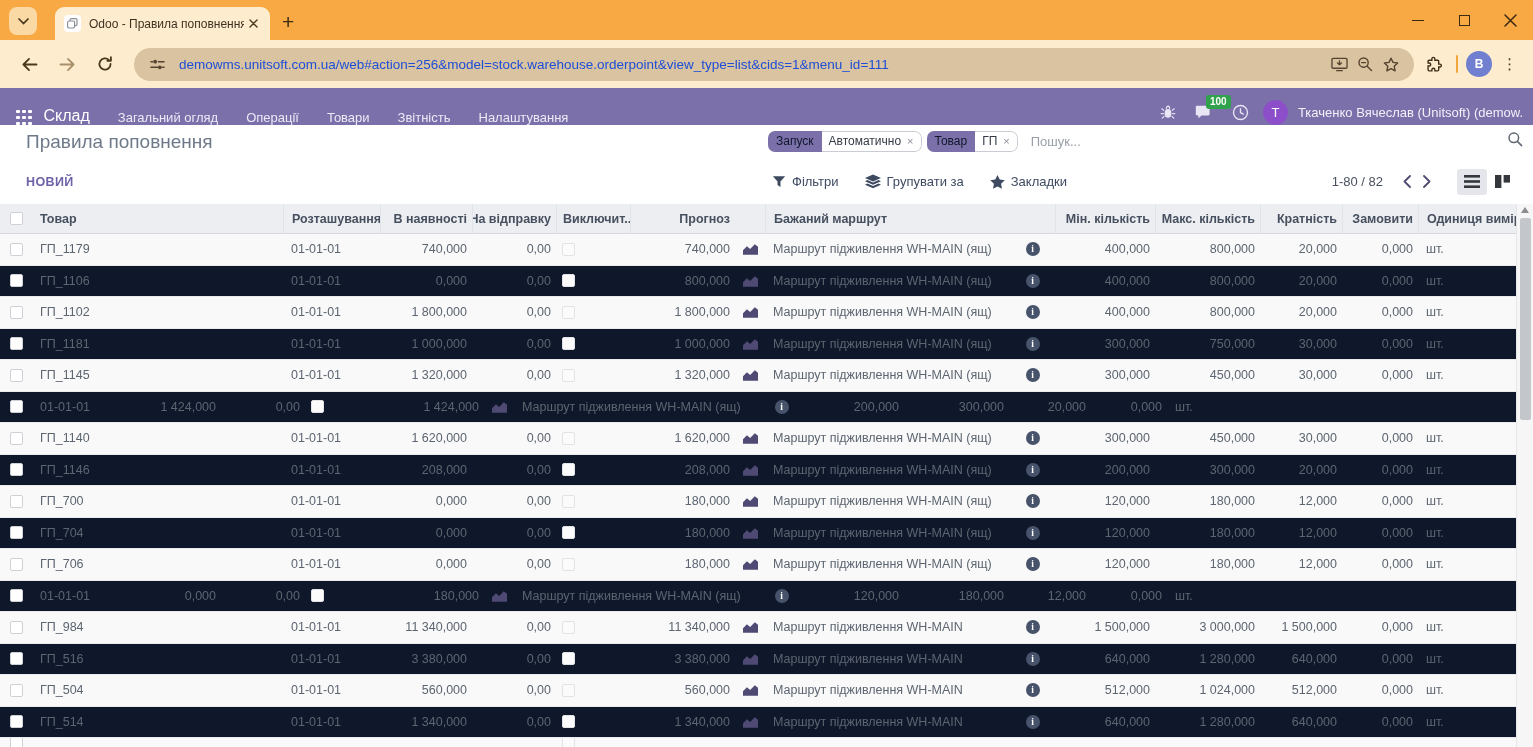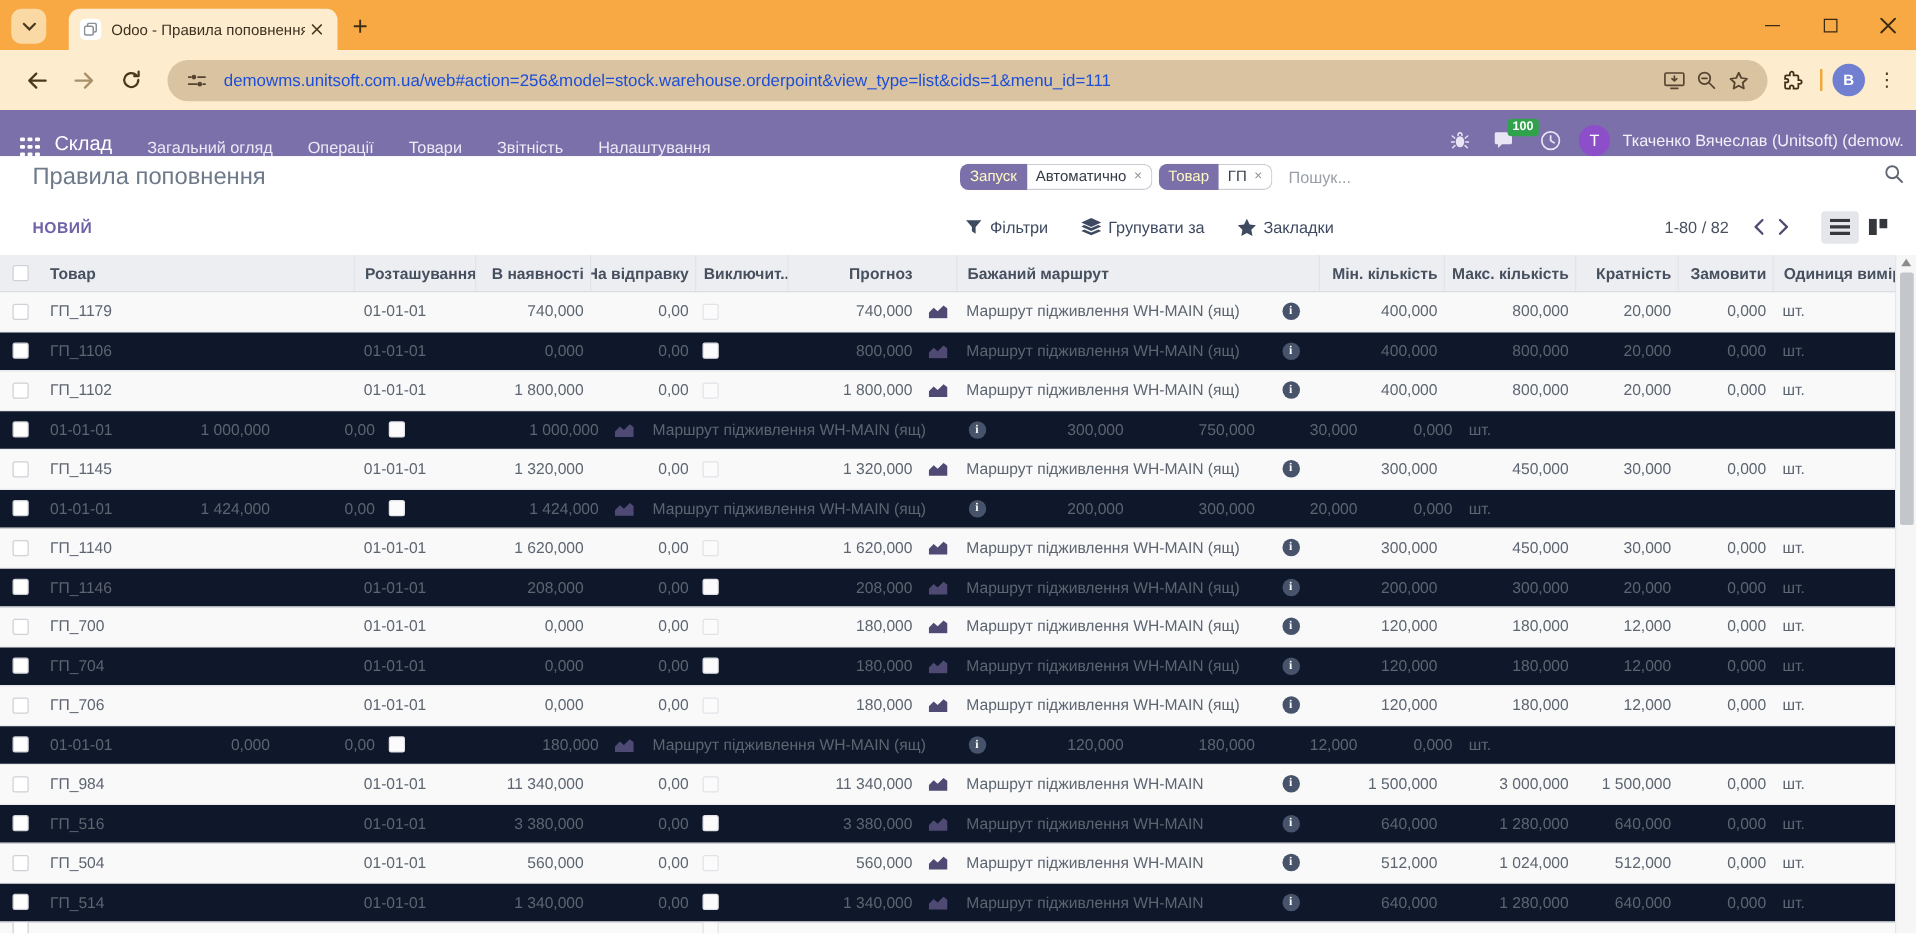--- a/index.html
+++ b/index.html
@@ -49,21 +49,21 @@
   .odoo-avatar { width:25px; height:25px; border-radius:50%; background:#8d4fc9; color:#fff; font-size:13px;
     display:flex; align-items:center; justify-content:center; }
   .odoo-user { font-size:13px; color:#f2f0f9; white-space:nowrap; max-width:225px; overflow:hidden; }
 
   
   .control { height:79px; background:#fff; position:relative; }
   .cp-row1 { height:34px; display:flex; align-items:center; position:relative; }
   .page-title { font-size:19px; color:#6e7a8a; margin-left:26px; font-weight:400; }
   .searchbar { position:absolute; left:768px; right:10px; top:4px; height:24px; display:flex; align-items:center; }
   .facet { display:flex; align-items:stretch; height:21px; margin-right:5px; border-radius:7px; overflow:hidden; font-size:12px; }
-  .facet-label { background:#7b70a9; color:#fef9c3; display:flex; align-items:center; padding:0 8px; }
+  .facet-label { background:#7b70a9; color:#0f172a; display:flex; align-items:center; padding:0 8px; }
   .facet-value { background:#fff; border:1px solid #c9ccd2; border-left:none; border-radius:0 7px 7px 0;
     display:flex; align-items:center; padding:0 7px; color:#333a45; gap:6px; }
   .facet-x { color:#8a9099; font-size:11px; }
   .search-placeholder { color:#9aa0a8; font-size:13px; margin-left:8px; flex:1; }
   .search-mag { color:#5f6672; margin-left:auto; }
   .cp-row2 { height:45px; display:flex; align-items:center; position:relative; }
   .btn-new { margin-left:26px; color:#6f62a8; font-size:12.5px; font-weight:700; letter-spacing:.4px; }
   .cp-center { position:absolute; left:772px; display:flex; align-items:center; gap:26px; }
   .cp-btn { display:flex; align-items:center; gap:6px; font-size:13px; color:#3d4a60; }
   .cp-btn svg { color:#3d4a60; }
@@ -448,20 +448,21 @@
     <div class="cell c-min num">400,000</div>
     <div class="cell c-max num">800,000</div>
     <div class="cell c-mult num">20,000</div>
     <div class="cell c-ord num">0,000</div>
     <div class="cell c-uom">шт.</div>
   </div>
         <div class="trow">
     <div class="cell c-check">
             <span class="checkbox"></span>
           </div>
+    <div class="cell c-product">ГП_1181</div>
     <div class="cell c-loc">01-01-01</div>
     <div class="cell c-onhand num">1 000,000</div>
     <div class="cell c-out num">0,00</div>
     <div class="cell c-excl">
             <span class="checkbox dim"></span>
           </div>
     <div class="cell c-fc num">1 000,000</div>
     <div class="cell c-chart">
       <svg width="15" height="12" viewBox="0 0 16 12" fill="currentColor">
               <path d="M0 12V7.2L4.2 3l3.4 2.9L12.6 1 16 3.7V12z"></path>

